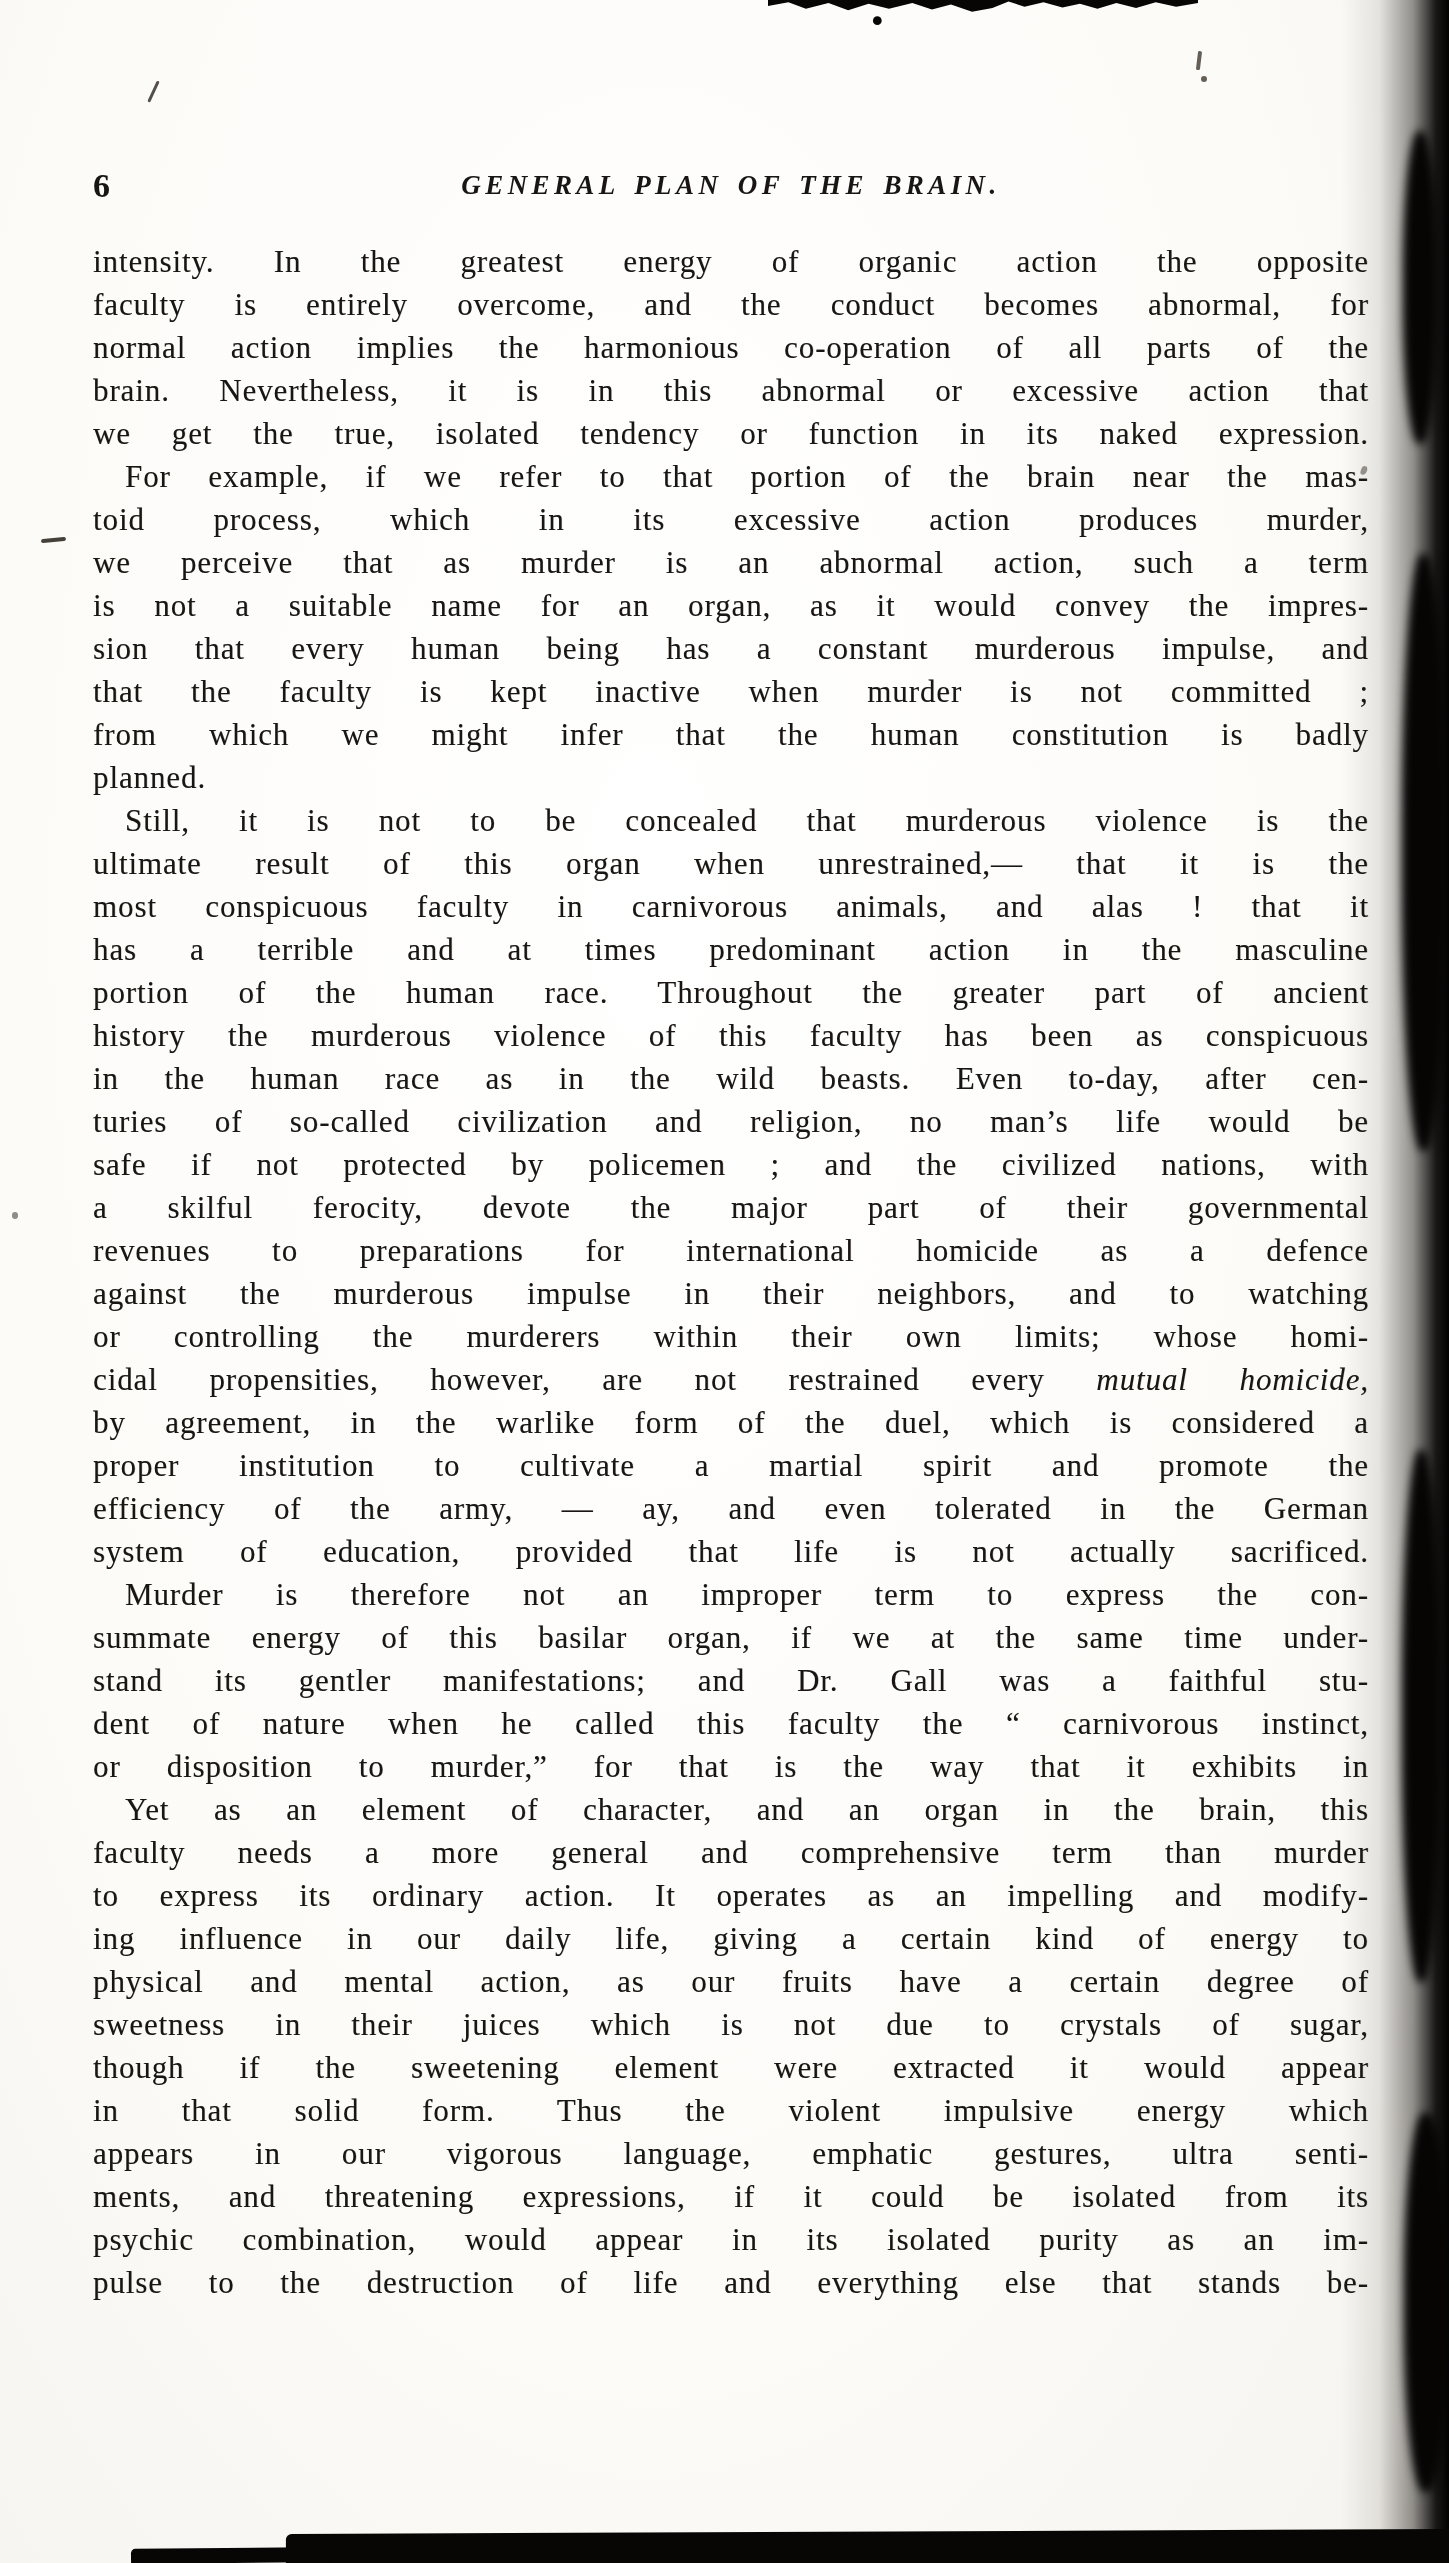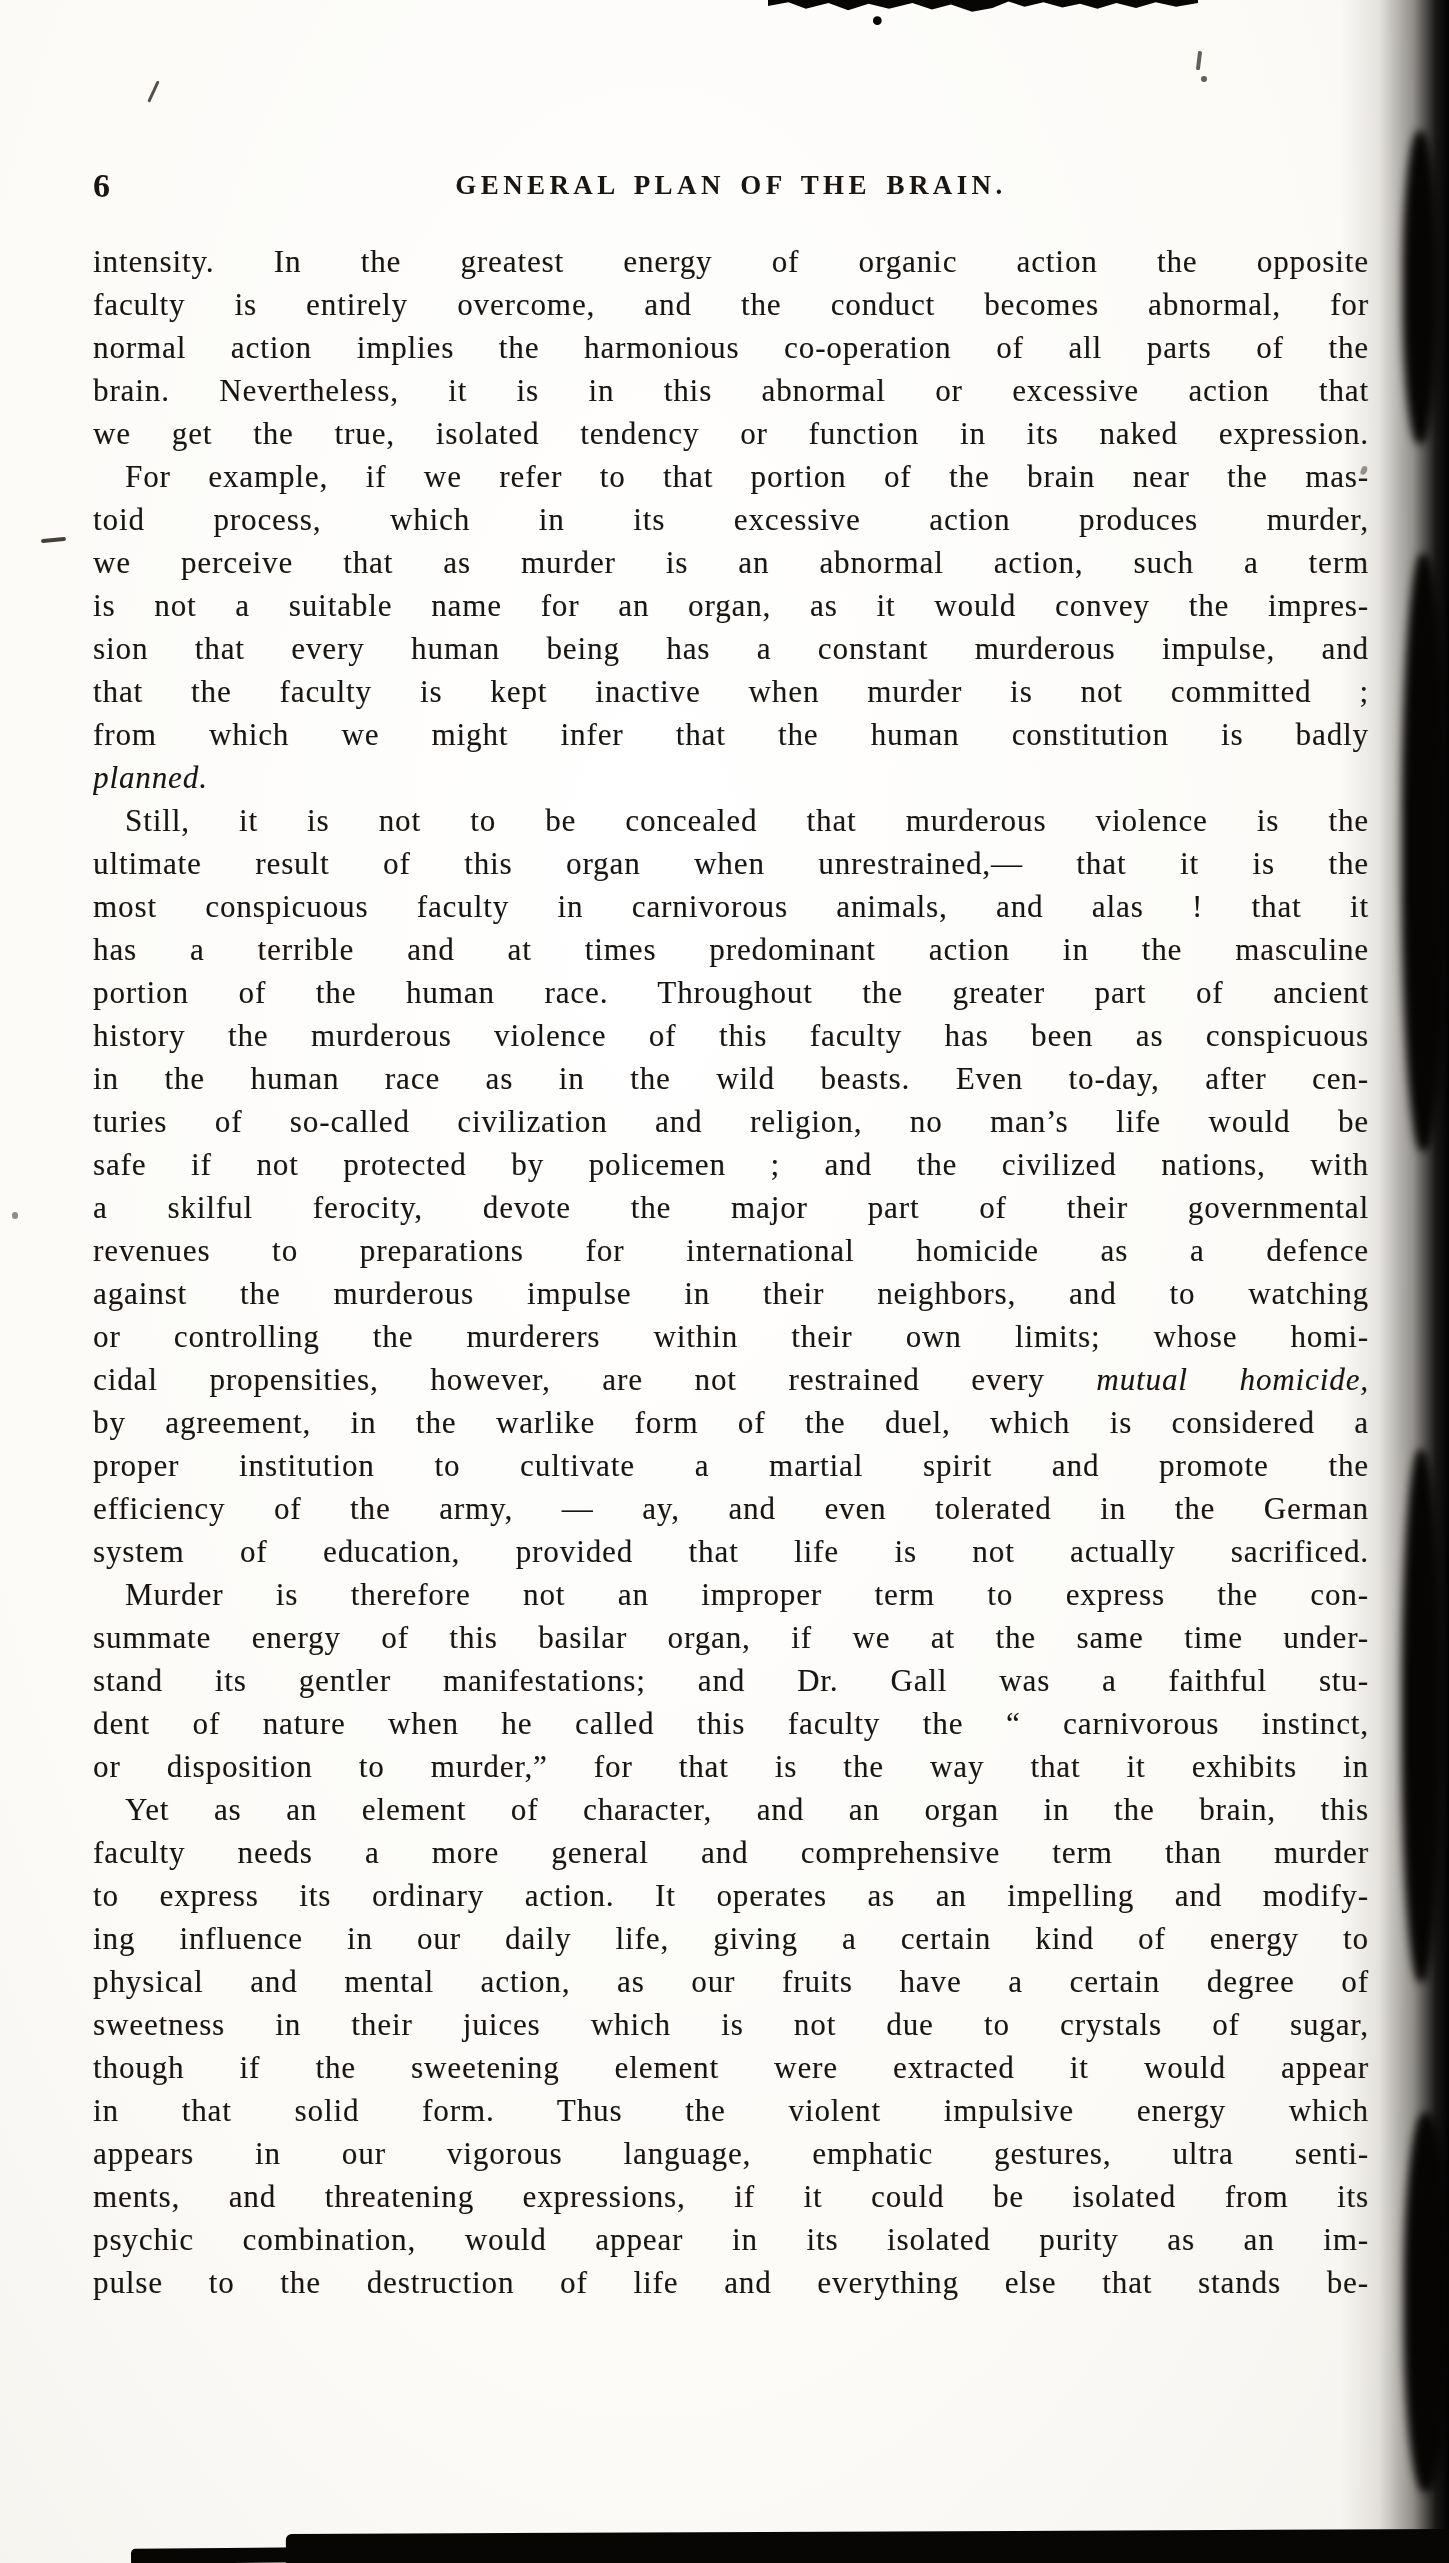--- a/index.html
+++ b/index.html
@@ -20,40 +20,41 @@
     position: absolute; top: 170px; left: 93px; width: 1276px; height: 44px;
   }
   .page-number {
     position: absolute; left: 0; top: -2.9px;
     font-size: 34px; font-weight: bold; letter-spacing: 0.7px;
   }
   .running-head {
     text-align: center;
     font-size: 27px; font-weight: bold; letter-spacing: 4.4px;
     word-spacing: 4.4px;
+    font-style: italic;
   }
   
   .text-block {
     position: absolute; top: 240px; left: 93px; width: 1276px;
   }
   .paragraph { margin: 0; }
   .line {
     font-size: 31px;
     line-height: 43px;
     height: 43px;
     overflow: hidden;
     letter-spacing: 0.9px;
     word-spacing: 3.6px;
     text-align: justify;
     text-align-last: justify;
     text-shadow: 0.4px 0.4px 0.6px rgba(25, 20, 14, 0.30);
     white-space: normal;
   }
   .line.indent { text-indent: 32px; }
-  .line.last { text-align-last: left; font-style: italic; }
+  .line.last { text-align-last: left; }
   .line i { font-style: italic; }
   
   .artifact { position: absolute; pointer-events: none; }
   .right-edge-band {
     top: 0; right: 0; width: 109px; height: 100%;
     background: linear-gradient(to right,
       rgba(40,32,24,0) 0%,
       rgba(40,32,24,0.10) 35%,
       rgba(20,16,12,0.45) 66%,
       rgba(6,5,4,0.92) 87%,

